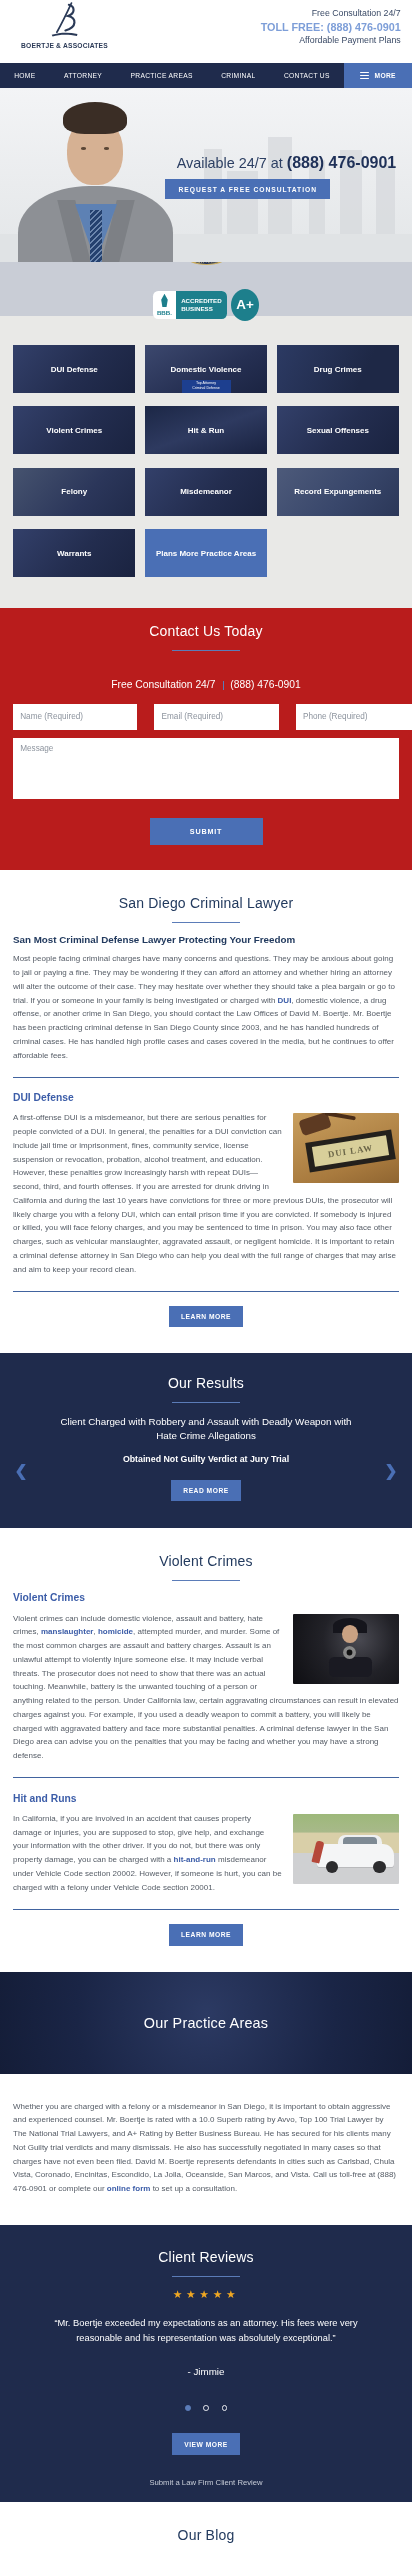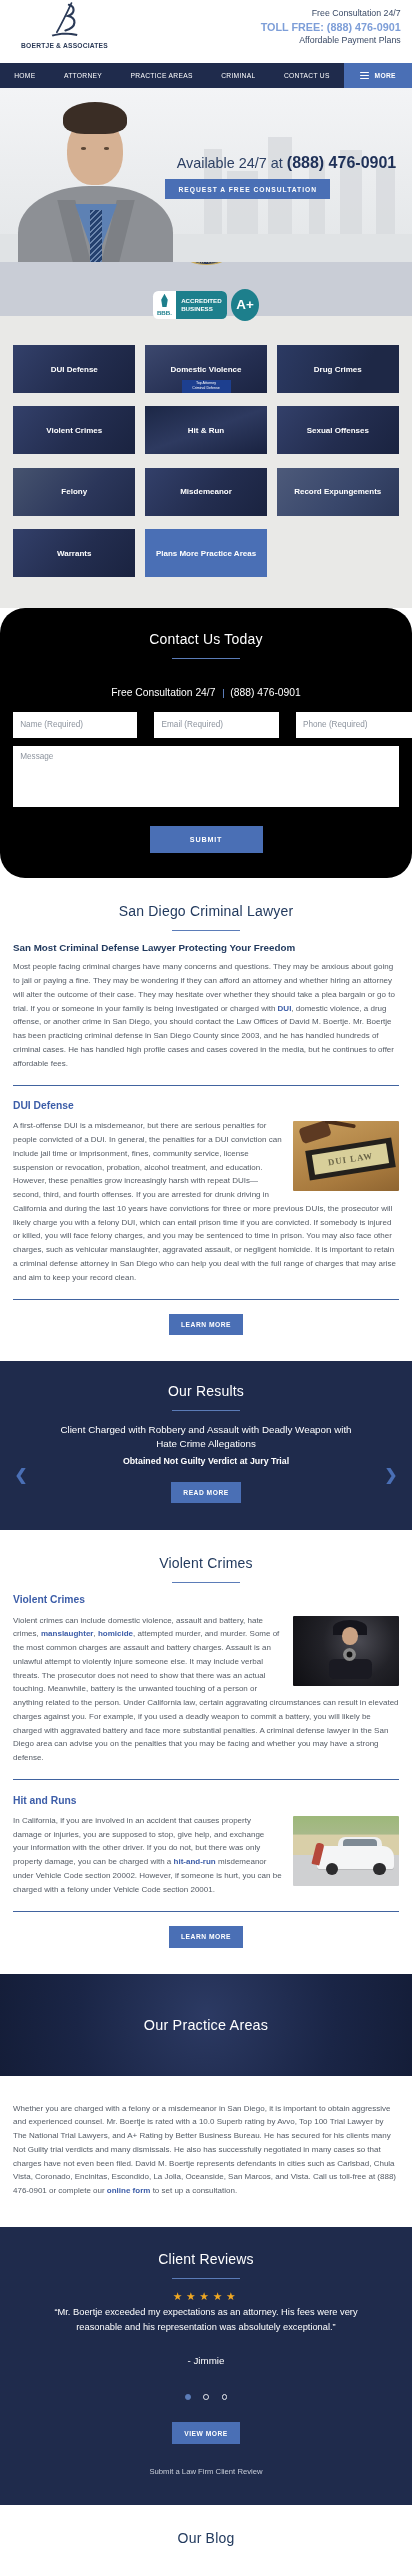--- a/index.html
+++ b/index.html
@@ -74,21 +74,21 @@
   .tile { height:48px; display:flex; align-items:center; justify-content:center; color:#fff; font-weight:bold; font-size:8px; text-align:center; background:linear-gradient(130deg,#33406a 0%,#232d4f 55%,#1a2340 100%); }
   .tile:nth-child(2){background:linear-gradient(150deg,#3c486e 0%,#252f52 60%,#1b2442 100%)}
   .tile:nth-child(3){background:linear-gradient(115deg,#2c3a63 0%,#1e2846 70%)}
   .tile:nth-child(5){background:linear-gradient(160deg,#1c2746 0%,#2e3a60 50%,#192240 100%)}
   .tile:nth-child(7){background:linear-gradient(130deg,#46536f 0%,#2b365a 60%,#202a4a 100%)}
   .tile:nth-child(9){background:linear-gradient(130deg,#4d5a7a 0%,#39476b 55%,#2b3758 100%)}
   .tile:nth-child(11){background:linear-gradient(130deg,#44517a 0%,#303d63 60%,#232e52 100%)}
   .tile-more { background:#4a6fb5 !important; }
 
   
-  .contact-section { background:#000000; padding:23px 13px 25px; text-align:center;border-radius:25px; }
+  .contact-section { background:#b91c1c; padding:15px 13px 25px; text-align:center; }
   .sec-title { font-size:14px; font-weight:normal; letter-spacing:0.2px; }
   .contact-section .sec-title, .results-section .sec-title, .reviews-section .sec-title { color:#fff; }
   .divider { width:68px; height:1px; background:#5b7cb8; margin:11.3px auto; }
   .contact-sub { color:#fff; font-size:10.3px;margin-top:28px; }
   .contact-pipe { display:inline-block; width:0.5px; height:9.3px; background:#5b7cb8; margin:0 7.2px; vertical-align:middle; }
   .contact-row { display:flex; gap:17px; margin-top:13.4px; }
   .contact-row input { flex:1; height:26px; border:none; padding:0 7.2px; font-size:8.2px; font-family:inherit; color:#444; }
   .contact-msg { width:100%; height:61px; border:none; margin-top:8.2px; padding:6.2px 7.2px; font-size:8.2px; font-family:inherit; color:#444; resize:none; }
   ::placeholder { color:#8d949e; opacity:1; }
   .submit-btn { margin-top:16.5px; width:113px; height:27px; background:#4a6fb5; border:none; color:#fff; font-size:7.2px; font-weight:bold; letter-spacing:0.8px; font-family:inherit; cursor:pointer; }
@@ -118,36 +118,36 @@
   .car-win { position:absolute; right:21.6px; top:23px; width:34px; height:9.3px; background:#7e8florida08; background:#7e8a94; border-radius:4.1px 4.1px 0 0; }
   .car-w1, .car-w2 { position:absolute; width:12.4px; height:12.4px; border-radius:50%; background:#2c2c2e; top:47px; }
   .car-w1{right:13.4px} .car-w2{right:61px}
   .car-ped { position:absolute; right:77px; top:27px; width:8.2px; height:21.6px; background:#b5483a; border-radius:3.1px 3.1px 1px 1px; transform:rotate(14deg); }
   .learn-btn { display:block; margin:0 auto; width:max-content; padding:7.2px 12.4px; background:#4a6fb5; color:#fff; font-size:6.7px; font-weight:bold; letter-spacing:0.5px; border:none; font-family:inherit; cursor:pointer; }
   .content-pad-bottom { padding-bottom:26px; }
 
   
   .results-section { background:#1f2b4c; text-align:center; padding:21.6px 36px 27px; position:relative; }
   .case-title { color:#fff; font-size:9.8px; font-weight:normal; line-height:1.5; max-width:309px; margin:2.1px auto 0; }
-  .case-outcome { color:#fff; font-size:8.8px; font-weight:bold; margin-top:4px; }
+  .case-outcome { color:#fff; font-size:8.8px; font-weight:bold; margin-top:10px; }
   .carousel-arrow { position:absolute; top:62%; font-size:15.5px; color:#4a6fb5; font-weight:bold; cursor:pointer; }
   .arr-prev { left:14.4px; } .arr-next { right:14.4px; }
 
   
   .banner-section { height:102px; background:radial-gradient(circle at 50% 40%, #2c3a63 0%, #1a2546 60%, #141d38 100%); display:flex; align-items:center; justify-content:center; }
   .banner-title { color:#fff; font-size:14.4px; font-weight:normal; letter-spacing:0.2px; }
 
   
   .discuss-section { padding:26px 13px 29px; }
   .discuss-title { font-size:11.3px; font-weight:bold; color:#223a5e; line-height:1.45; margin-bottom:8.2px; }
 
   
-  .reviews-section { background:#1f2b4c; text-align:center; padding:24px 13px 29px; }
+  .reviews-section { background:#1f2b4c; text-align:center; padding:24px 13px 15px; }
   .stars { color:#f0a823; font-size:10.8px; letter-spacing:3.6px; margin-top:7.2px; }
-  .review-quote { color:#fff; font-size:9.3px; line-height:1.6; max-width:319px; margin:2px auto 0; font-weight:normal; }
+  .review-quote { color:#fff; font-size:9.3px; line-height:1.6; max-width:319px; margin:15px auto 0; font-weight:normal; }
   .review-author { color:#fff; font-size:9.8px; margin-top:19.6px; }
   .dots { margin-top:27px; }
   .dot { width:5.7px; height:5.7px; border-radius:50%; display:inline-block; margin:0 5.2px; border:1px solid #e8eaef; }
   .dot-active { background:#5b7cb8; border-color:#5b7cb8; }
   .view-more-btn { margin-top:20.6px; }
   .submit-review { display:block; margin-top:23px; color:#c7cdd8; font-size:7.7px; }
 
   
   .blog-section { padding:25px 13px 32px; }
 </style>

